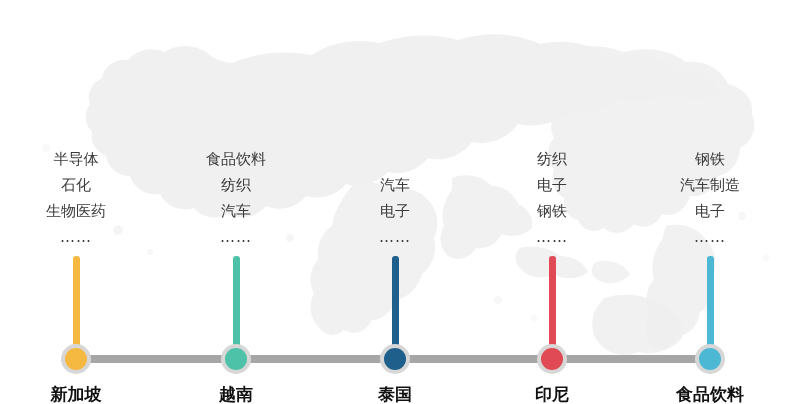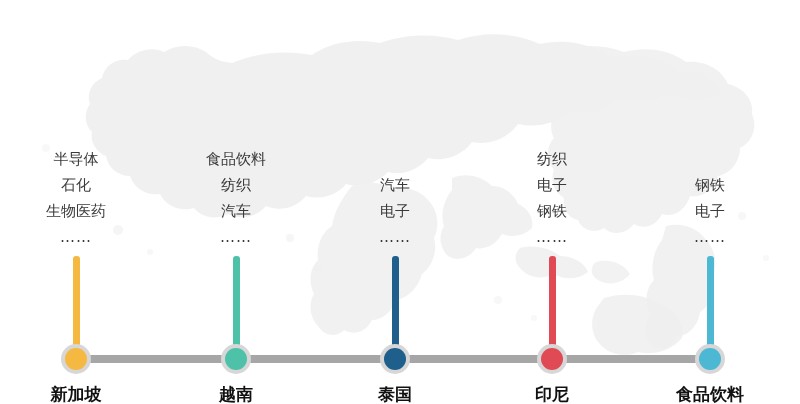--- a/index.html
+++ b/index.html
@@ -242,20 +242,21 @@
     </div>
     <div class="station-stem" style="background:#e04a54;"></div>
     <div class="station-dot-ring"></div>
     <div class="station-dot" style="background:#e04a54;"></div>
     <div class="station-country">印尼</div>
   </div>
 
   <div class="station" style="left:710px;">
     <div class="station-industries">
       <span class="industry-line">钢铁</span>
+      <span class="industry-line">汽车制造</span>
       <span class="industry-line">电子</span>
       <span class="industry-ellipsis">……</span>
     </div>
     <div class="station-stem" style="background:#4cb8d4;"></div>
     <div class="station-dot-ring"></div>
     <div class="station-dot" style="background:#4cb8d4;"></div>
     <div class="station-country">食品饮料</div>
   </div>
 
 </div>

